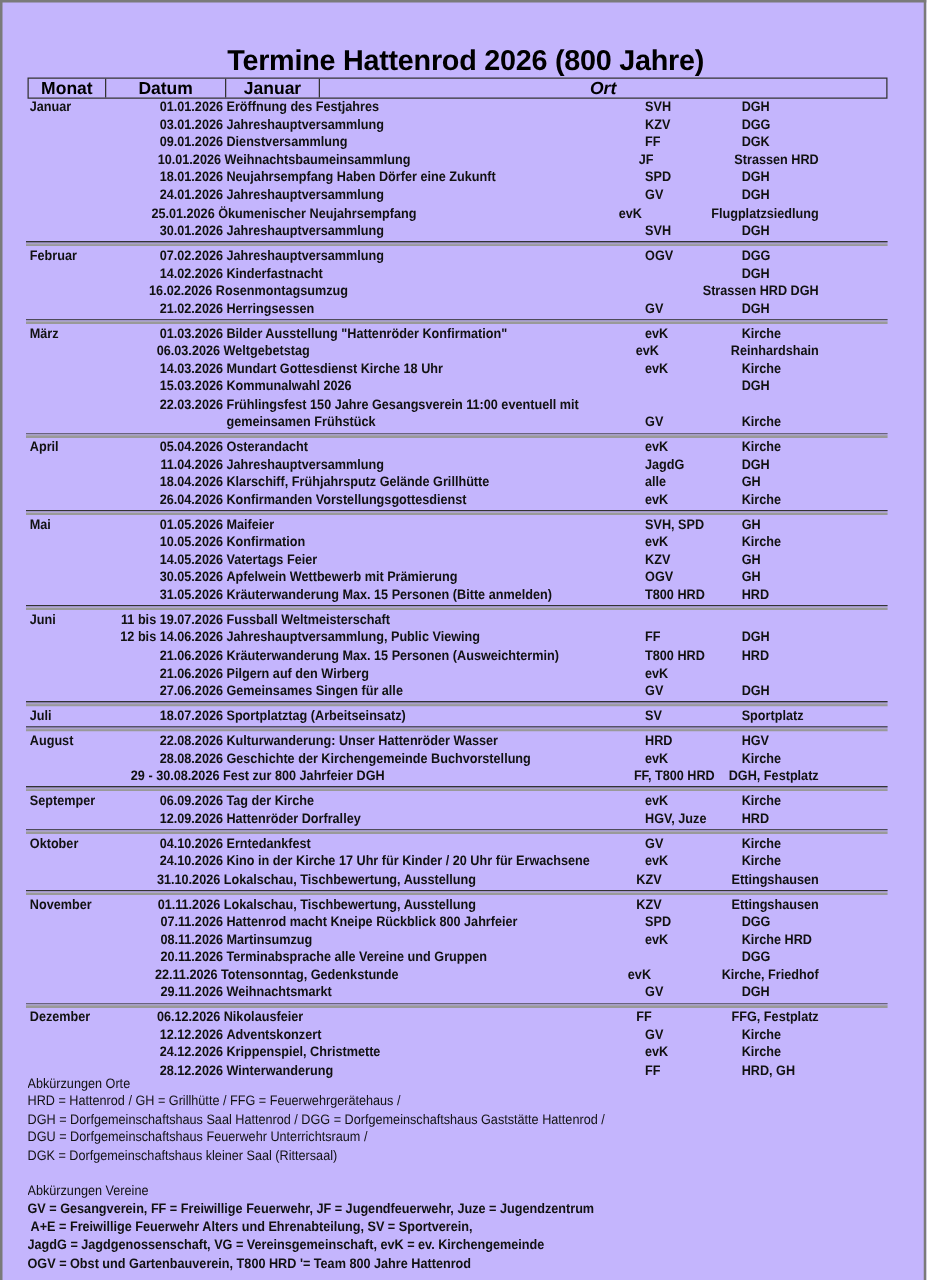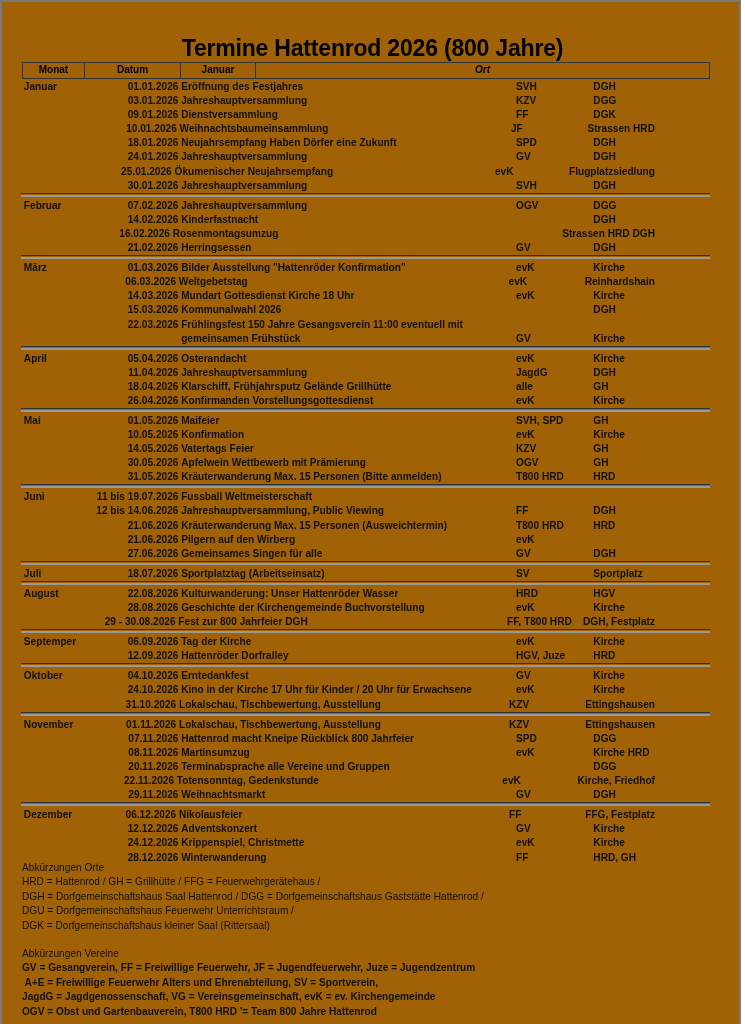--- a/index.html
+++ b/index.html
@@ -1,30 +1,30 @@
 <!DOCTYPE html>
 <html><head>
 <meta charset="utf-8">
 <style>
   html, body { margin: 0; padding: 0; background: #ffffff; }
   body { width: 745px; height: 1024px; overflow: hidden; position: relative; }
   .page {
     position: absolute; left: 0; top: 0; width: 741px; height: 1024px;
     border-left: 2px solid #7a7a7a; border-top: 2px solid #7a7a7a; border-right: 2px solid #7a7a7a;
-    box-sizing: border-box; background: #a16207;
+    box-sizing: border-box; background: #c4b5fd;
   }
   .title {
     position: absolute; left: 0; width: 741px; top: 32px; text-align: center;
     font-family: "Liberation Sans", sans-serif; font-weight: bold; font-size: 23px;
     color: #000; letter-spacing: -0.2px; line-height: 28px;
   }
   .hdr {
     position: absolute; left: 20px; top: 60px; height: 17px; width: 688px;
     border: 1.5px solid #333; box-sizing: border-box; display: flex;
-    font-family: "Liberation Sans", sans-serif; font-weight: bold; font-size: 10px; color: #000;
+    font-family: "Liberation Sans", sans-serif; font-weight: bold; font-size: 14px; color: #000;
   }
   .hdr > div { text-align: center; line-height: 14px; box-sizing: border-box; }
   .hdr > div + div { border-left: 1.5px solid #333; }
   .h-monat { width: 61px; } .h-datum { width: 96px; } .h-benn { width: 342px; }
   .h-verein { width: 75px; } .h-ort { flex: 1; font-style: italic; }
   .rows {
     position: absolute; left: 20px; top: 77px; width: 688px;
     font-family: "Liberation Sans", sans-serif; font-size: 11px; color: #111;
     font-weight: bold; transform: scaleX(0.92); transform-origin: left top;
   }

